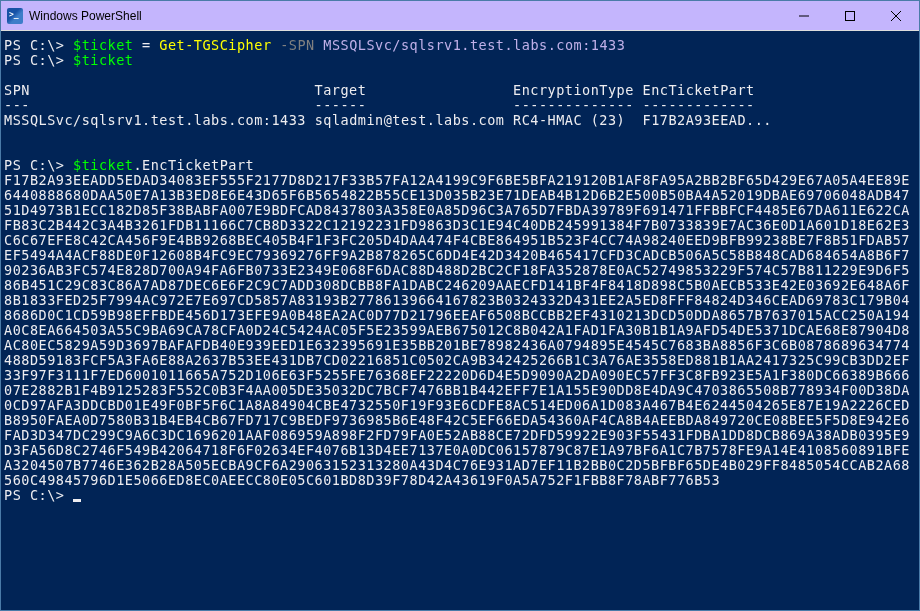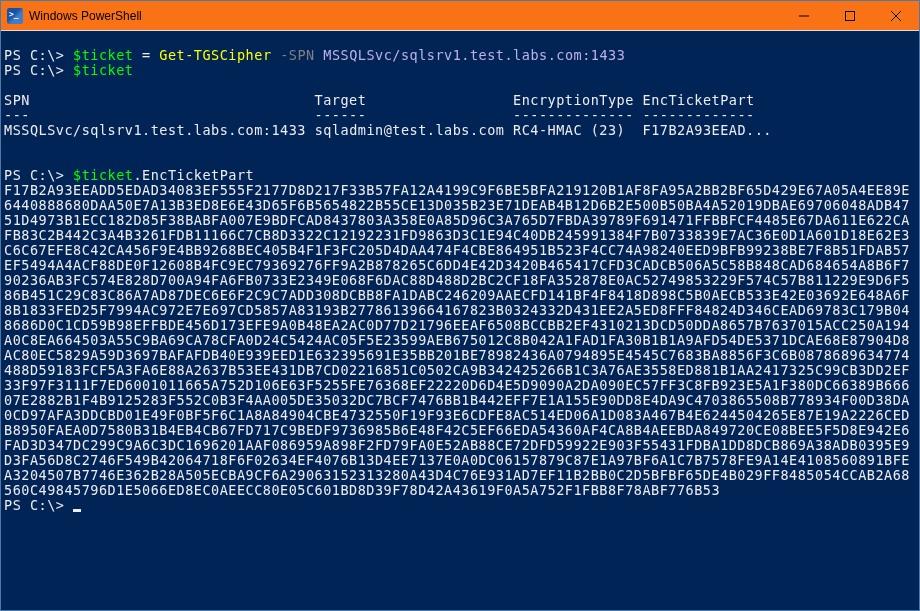--- a/index.html
+++ b/index.html
@@ -12,21 +12,21 @@
       background: #fff;
       width: 920px;
       height: 611px;
       overflow: hidden;
       display: flex;
       flex-direction: column;
       border: 1px solid #4a7ba8;
     }
     .titlebar {
       height: 30px;
-      background: #f97316;
+      background: #c4b5fd;
       display: flex;
       align-items: center;
       padding-left: 6px;
       border-bottom: 1px solid #ddd;
     }
     .titlebar-icon {
       width: 16px;
       height: 16px;
       background: linear-gradient(135deg, #1752a6 40%, #3d7dc9 60%);
       border-radius: 2px;
@@ -69,21 +69,21 @@
       stroke-width: 1;
       fill: none;
     }
     .terminal {
       flex: 1;
       background: #012456;
       color: #eeedf0;
       font-family: Consolas, "Lucida Console", monospace;
       font-size: 13.5px;
       line-height: 15px;
-      padding: 17px 3px;
+      padding: 7px 3px;
       overflow: hidden;
       white-space: pre;
       letter-spacing: 0.5px;
     }
     .prompt { color: #eeedf0; }
     .var { color: #00ff00; }
     .cmd { color: #ffff00; }
     .param { color: #808080; }
     .arg { color: #c0b0e8; }
     .output { color: #eeedf0; }

